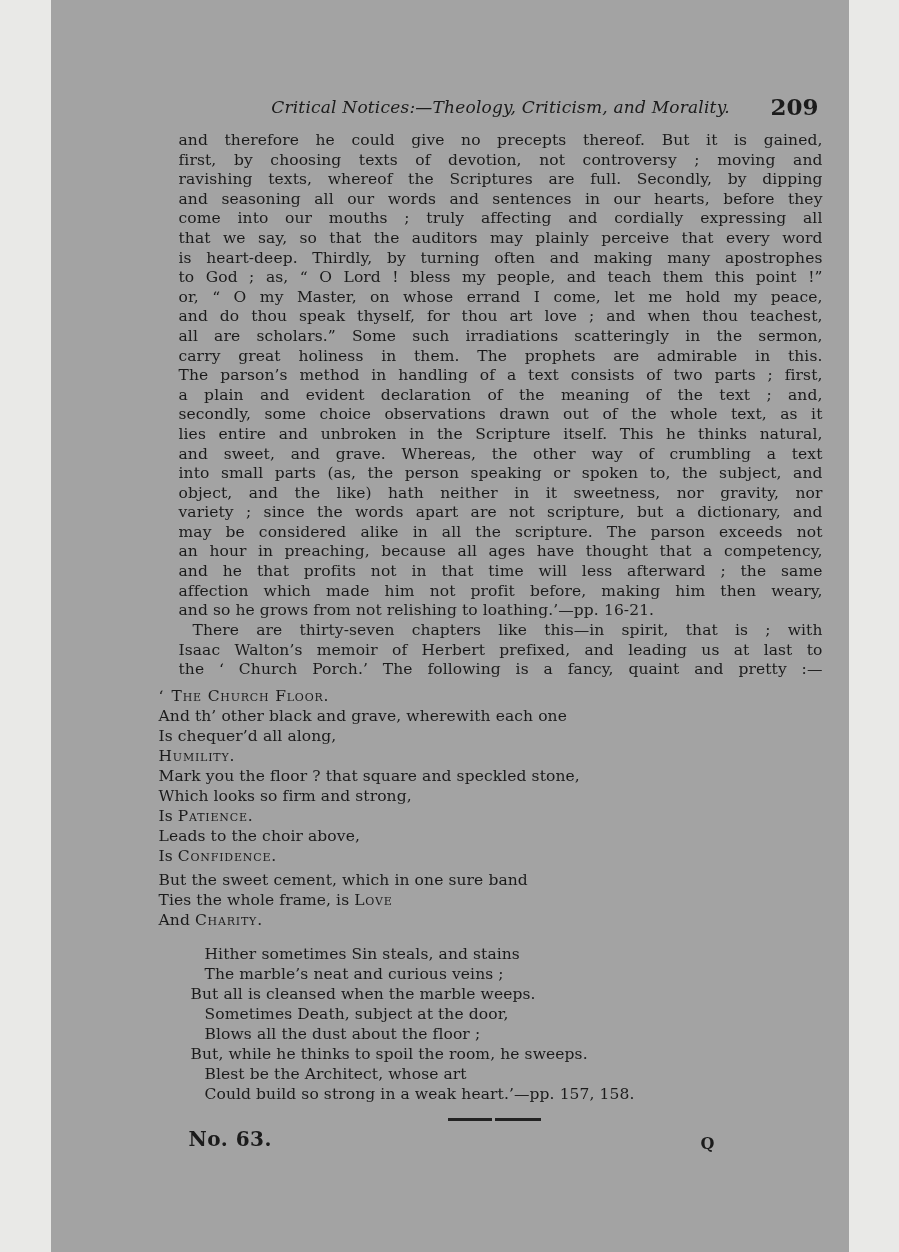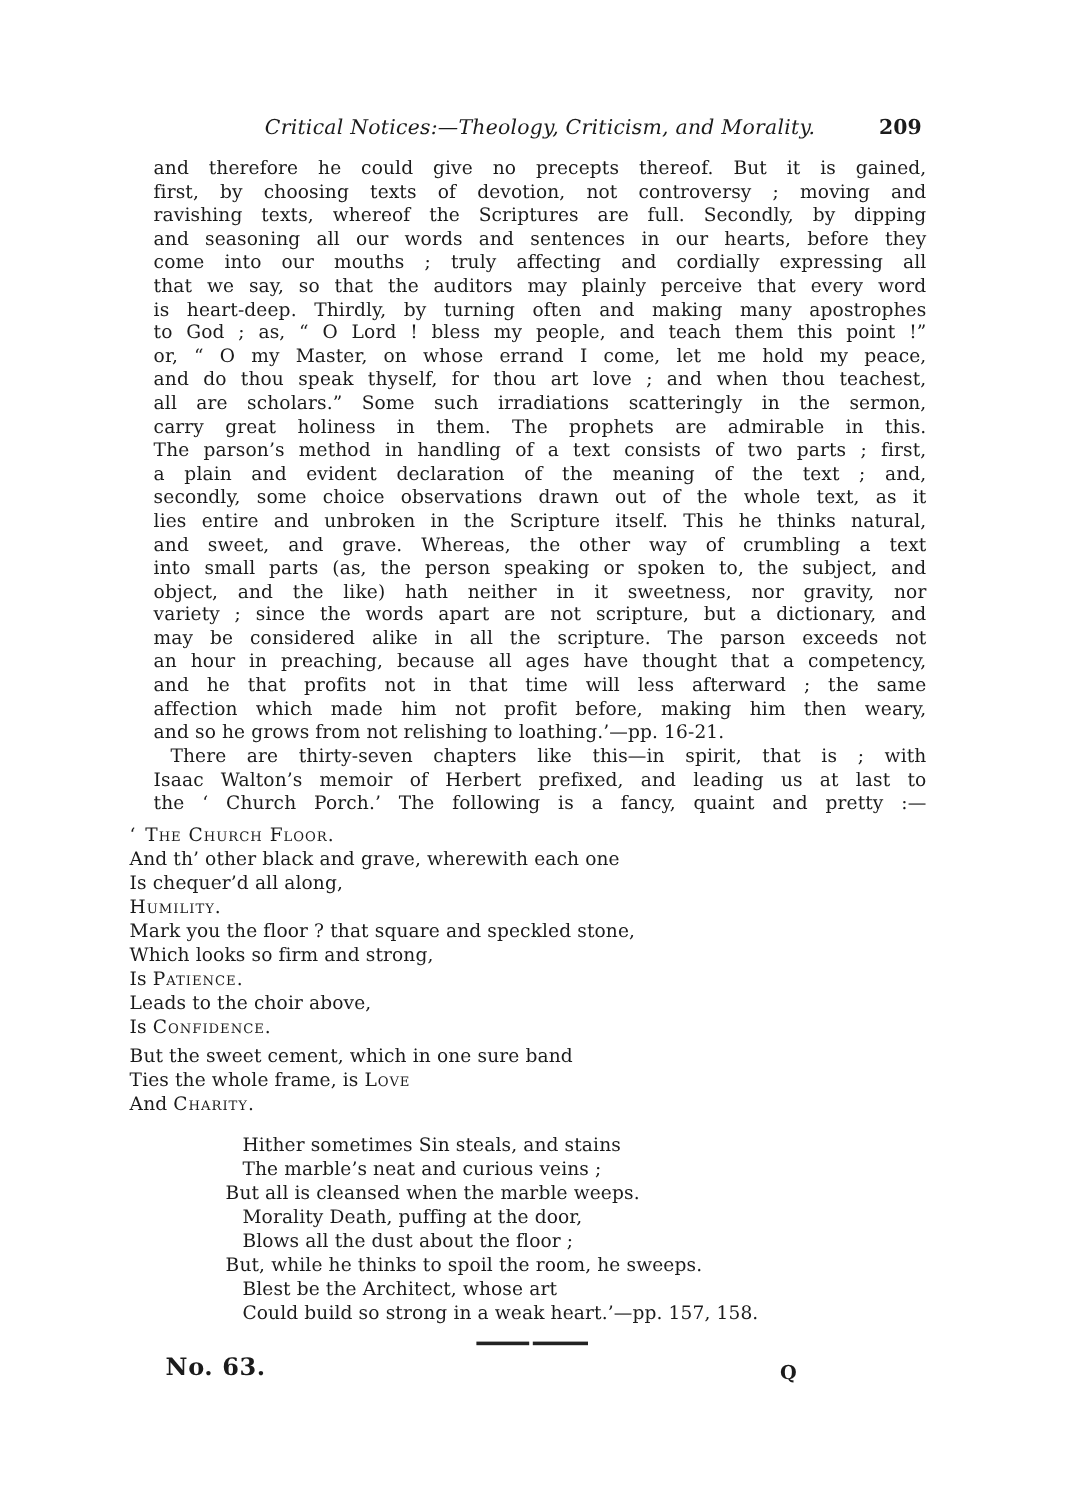--- a/index.html
+++ b/index.html
@@ -1,33 +1,33 @@
 <!DOCTYPE html>
 <html><head>
 <meta charset="utf-8">
 <style>
   html,body{margin:0;padding:0;background:#e9e9e7;}
   .page{
     position:relative;
-    width:899px;height:1252px;
+    width:798px;height:1252px;
     margin:0 auto;
-    background:#ffffff;
+    background:#a3a3a3;
     font-family:"DejaVu Serif","Liberation Serif",serif;
     color:#1b1b1b;
     overflow:hidden;
   }
   .textblock{position:absolute;left:128px;top:0;width:644px;}
   
   .header{position:absolute;top:96px;left:0;width:100%;height:24px;}
   .running-title{
     text-align:center;font-style:italic;font-size:17px;line-height:22px;
     letter-spacing:0.2px;
   }
   .page-number{
-    position:absolute;right:4px;top:0;font-weight:700;font-size:17px;line-height:22px;
+    position:absolute;right:4px;top:0;font-weight:700;font-size:23px;line-height:22px;
     font-style:normal;
   }
   
   .para{position:absolute;left:0;width:100%;font-size:15.5px;}
   .para1{top:131px;}
   .para2{top:621px;}
   .pline{
     line-height:19.6px;height:19.6px;
     text-align:justify;text-align-last:justify;
     letter-spacing:0.1px;
@@ -38,21 +38,21 @@
     letter-spacing:0.1px;
   }
   .indent{text-indent:14px;}
   
   .poem{position:absolute;top:686px;left:-20px;width:644px;font-size:15.5px;}
   .cline{text-align:left;line-height:20px;height:20px;letter-spacing:0.1px;}
   .poem-title{letter-spacing:1.6px;}
   .sc{font-variant:small-caps;letter-spacing:0.8px;}
   .tercet{margin:0;}
   .t4{margin-top:4px;}
-  .fstanza{margin-top:14px;margin-left:80px;text-align:left;}
+  .fstanza{margin-top:14px;margin-left:32px;text-align:left;}
   .fline{line-height:20px;height:20px;padding-left:14px;letter-spacing:0.1px;}
   .hang{padding-left:0;}
   
   .end-rule{position:absolute;top:1118px;left:397px;width:93px;height:3px;}
   .end-rule .dash{position:absolute;top:0;height:2.5px;background:#222;}
   .end-rule .dash:first-child{left:0;width:44px;}
   .end-rule .dash:last-child{left:47px;width:46px;}
   .footer-issue{
     position:absolute;left:138px;top:1127px;
     font-weight:700;font-size:20px;letter-spacing:0.5px;
@@ -130,21 +130,21 @@
       <div class="tercet t4">
         <div class="cline"><span>But the sweet cement, which in one sure band</span></div>
         <div class="cline"><span>Ties the whole frame, is </span><span class="sc">Love</span></div>
         <div class="cline"><span>And </span><span class="sc">Charity.</span></div>
       </div>
 
       <div class="fstanza">
         <div class="fline">Hither sometimes Sin steals, and stains</div>
         <div class="fline">The marble’s neat and curious veins ;</div>
         <div class="fline hang">But all is cleansed when the marble weeps.</div>
-        <div class="fline">Morality Death, puffing at the door,</div>
+        <div class="fline">Sometimes Death, subject at the door,</div>
         <div class="fline">Blows all the dust about the floor ;</div>
         <div class="fline hang">But, while he thinks to spoil the room, he sweeps.</div>
         <div class="fline">Blest be the Architect, whose art</div>
         <div class="fline">Could build so strong in a weak heart.’—pp. 157, 158.</div>
       </div>
     </div>
 
   </div>
 
   <div class="end-rule">

